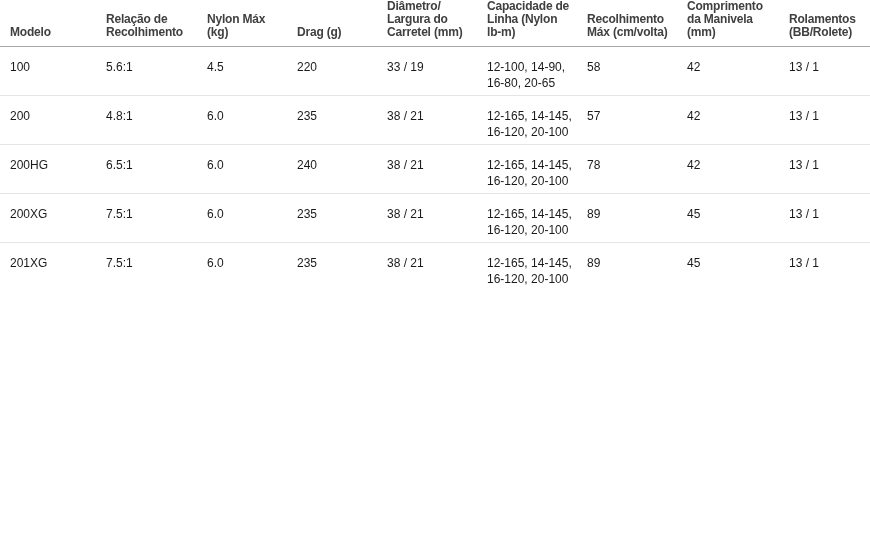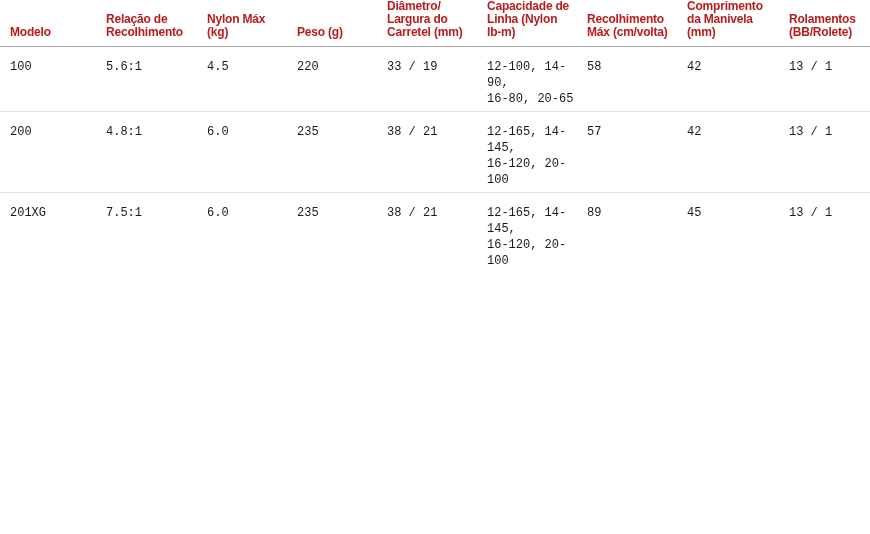--- a/index.html
+++ b/index.html
@@ -32,31 +32,30 @@
 
   table.spec-table thead th {
     height: 46px;
     vertical-align: bottom;
     text-align: left;
     padding: 0 8px 7px 0;
     font-size: 12px;
     line-height: 13px;
     font-weight: bold;
     letter-spacing: -0.2px;
-    color: #b91c1c;
+    color: #404040;
     white-space: pre-line;
     border-bottom: 1px solid #a8a8a8;
   }
   table.spec-table thead th:first-child,
   table.spec-table tbody td:first-child {
     padding-left: 10px;
   }
   table.spec-table tbody tr {
     height: 48px;
-    font-family: Liberation Mono, monospace;
   }
   table.spec-table tbody td {
     vertical-align: top;
     text-align: left;
     padding: 12px 8px 4px 0;
     font-size: 12px;
     line-height: 16px;
     color: #1a1a1a;
     white-space: pre-line;
   }
@@ -80,21 +79,21 @@
         <col class="c8">
         <col class="c9">
     </colgroup>
     <thead>
       <tr id="header-row">
           <th>Modelo</th>
           <th>Relação de
 Recolhimento</th>
           <th>Nylon Máx
 (kg)</th>
-          <th>Peso (g)</th>
+          <th>Drag (g)</th>
           <th>Diâmetro/
 Largura do
 Carretel (mm)</th>
           <th>Capacidade de
 Linha (Nylon
 lb-m)</th>
           <th>Recolhimento
 Máx (cm/volta)</th>
           <th>Comprimento
 da Manivela
@@ -122,20 +121,44 @@
           <td>6.0</td>
           <td>235</td>
           <td>38 / 21</td>
           <td>12-165, 14-145,
 16-120, 20-100</td>
           <td>57</td>
           <td>42</td>
           <td>13 / 1</td>
         </tr>
         <tr>
+          <td>200HG</td>
+          <td>6.5:1</td>
+          <td>6.0</td>
+          <td>240</td>
+          <td>38 / 21</td>
+          <td>12-165, 14-145,
+16-120, 20-100</td>
+          <td>78</td>
+          <td>42</td>
+          <td>13 / 1</td>
+        </tr>
+        <tr>
+          <td>200XG</td>
+          <td>7.5:1</td>
+          <td>6.0</td>
+          <td>235</td>
+          <td>38 / 21</td>
+          <td>12-165, 14-145,
+16-120, 20-100</td>
+          <td>89</td>
+          <td>45</td>
+          <td>13 / 1</td>
+        </tr>
+        <tr>
           <td>201XG</td>
           <td>7.5:1</td>
           <td>6.0</td>
           <td>235</td>
           <td>38 / 21</td>
           <td>12-165, 14-145,
 16-120, 20-100</td>
           <td>89</td>
           <td>45</td>
           <td>13 / 1</td>

